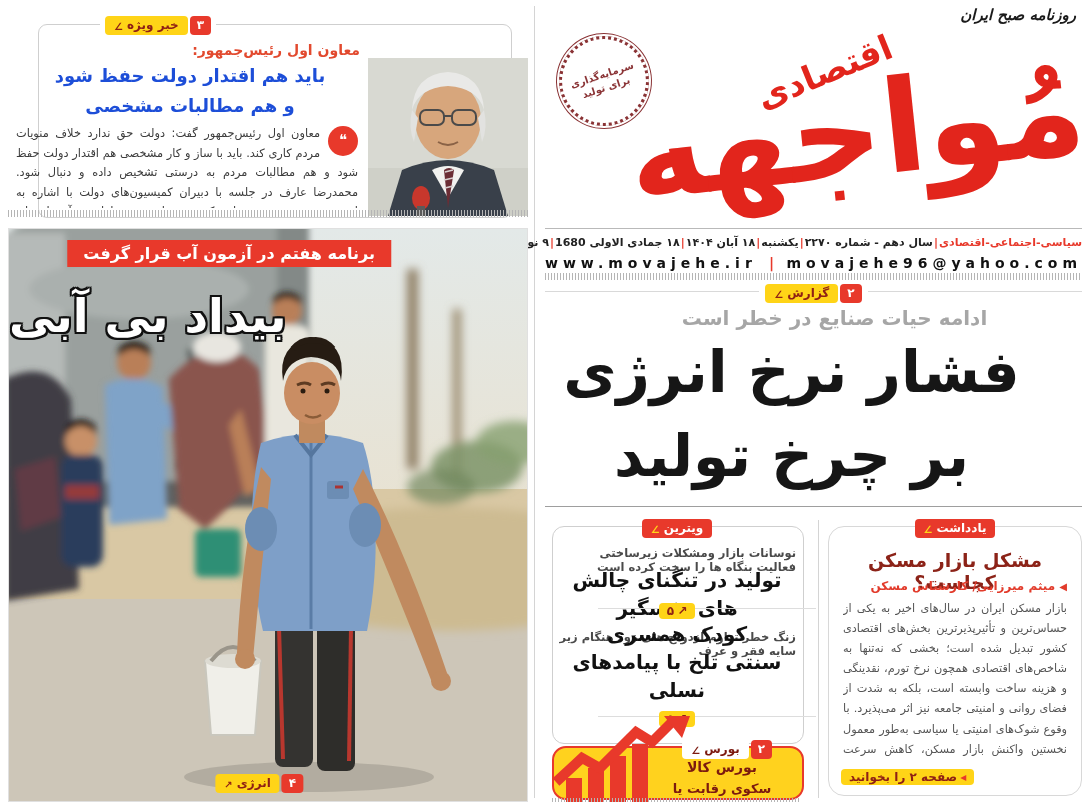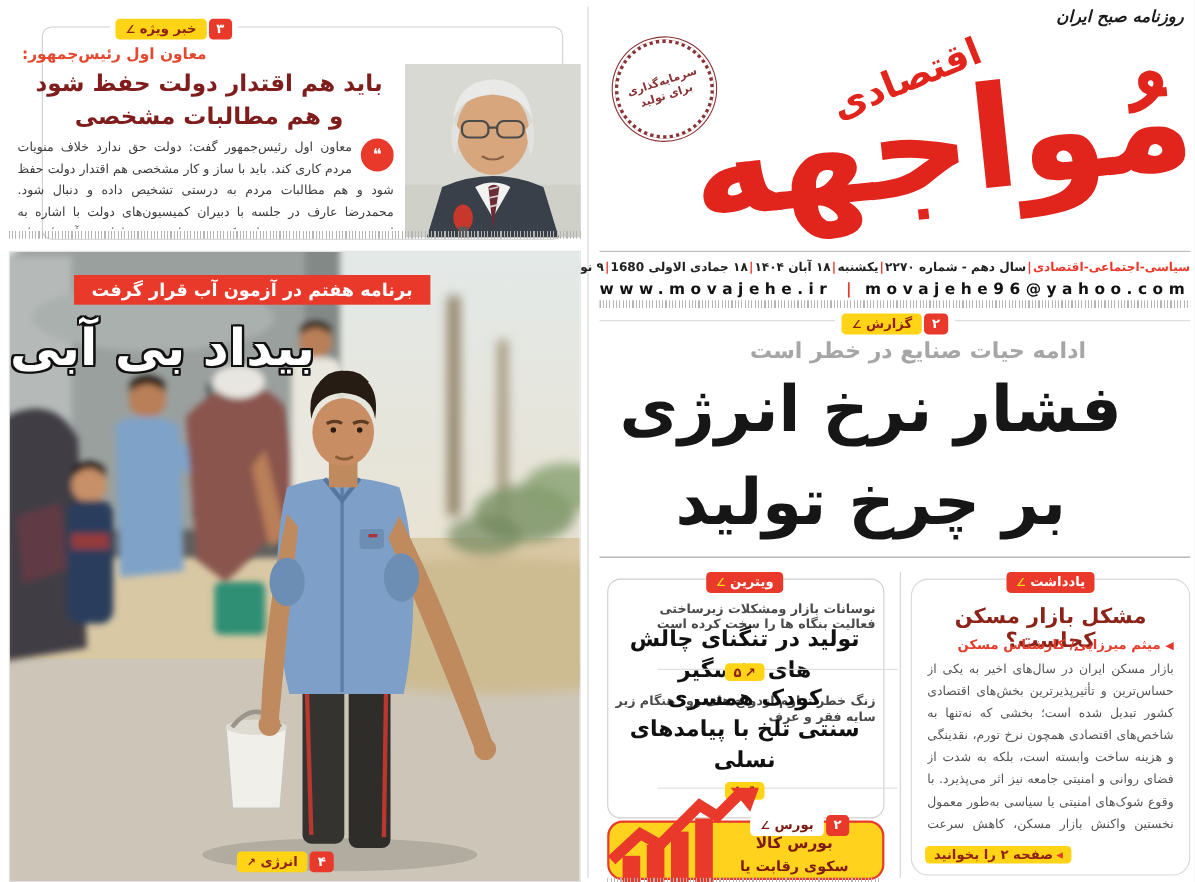--- a/index.html
+++ b/index.html
@@ -38,22 +38,22 @@
   .webbar{display:flex;direction:ltr;justify-content:space-between;font-size:14px;font-weight:bold;
         color:#111;letter-spacing:5px;}
   .webbar .wsep{color:#e8392b;letter-spacing:0;}
 
   
   .lead-kicker{font-size:20px;font-weight:bold;color:#a6a6a6;text-align:center;}
   .lead-headline{font-size:58px;font-weight:900;color:#161616;text-align:center;line-height:84px;}
 
   
   .frame{border:1px solid #cfcfcf;border-radius:9px;}
-  .aref-kicker{font-size:14px;font-weight:bold;color:#e2492e;text-align:left;}
-  .aref-headline{font-size:21px;font-weight:900;color:#7f1d1d;text-align:center;line-height:30px;}
+  .aref-kicker{font-size:14px;font-weight:bold;color:#e2492e;text-align:right;}
+  .aref-headline{font-size:18px;font-weight:900;color:#1d4ed8;text-align:center;line-height:30px;}
   .bodytext{font-size:11.4px;color:#3c3c3c;text-align:justify;line-height:1.72;}
   .quote-circle{float:right;width:30px;height:30px;border-radius:50%;background:#e8392b;color:#fff;
         display:flex;align-items:center;justify-content:center;font-size:15px;margin:2px 0 2px 8px;}
 
   
   .photo-banner{background:#e8392b;color:#fff;font-size:16px;font-weight:bold;padding:4px 16px;white-space:nowrap;}
   .photo-title{font-size:46px;font-weight:900;color:#fff;white-space:nowrap;
         text-shadow:-2px 0 #111,2px 0 #111,0 -2px #111,0 2px #111,-2px -2px #111,2px 2px #111,-2px 2px #111,2px -2px #111;}
 
   
@@ -252,21 +252,21 @@
         <ellipse cx="303" cy="164" rx="28" ry="31" fill="#c98d63"></ellipse>
         <path d="M274,152 Q268,116 302,108 Q338,112 332,152 Q330,130 302,128 Q278,130 274,152 Z" fill="#261c13"></path>
         <path d="M284,120 q10,-12 24,-8 M300,112 q14,-4 24,8" stroke="#261c13" stroke-width="6" fill="none"></path>
         <path d="M288,156 q8,-4 14,0 M312,156 q8,-4 14,0" stroke="#5d3b22" stroke-width="3" fill="none"></path>
         <circle cx="294" cy="162" r="2.5" fill="#2a1c10"></circle>
         <circle cx="318" cy="162" r="2.5" fill="#2a1c10"></circle>
         <path d="M296,186 q8,5 16,0" stroke="#8a5c38" stroke-width="2.5" fill="none"></path>
       </g>
     </svg>
 
-    <div class="abs photo-banner rtl" style="left:50%;top:21px;transform:translateX(-62%);">برنامه هفتم در آزمون آب قرار گرفت</div>
+    <div class="abs photo-banner rtl" style="left:50%;top:11px;transform:translateX(-62%);">برنامه هفتم در آزمون آب قرار گرفت</div>
     <div class="abs photo-title rtl" style="left:0;top:60px;width:100%;text-align:left;">بیداد بی آبی</div>
 
     <div class="abs" style="left:50%;bottom:8px;transform:translateX(-60%);">
       <span class="tagrow">
         <span class="tag">
             <span class="mark">↗</span>
             <span>انرژی</span>
           </span>
         <span class="tag-num">۴</span>
       </span>

